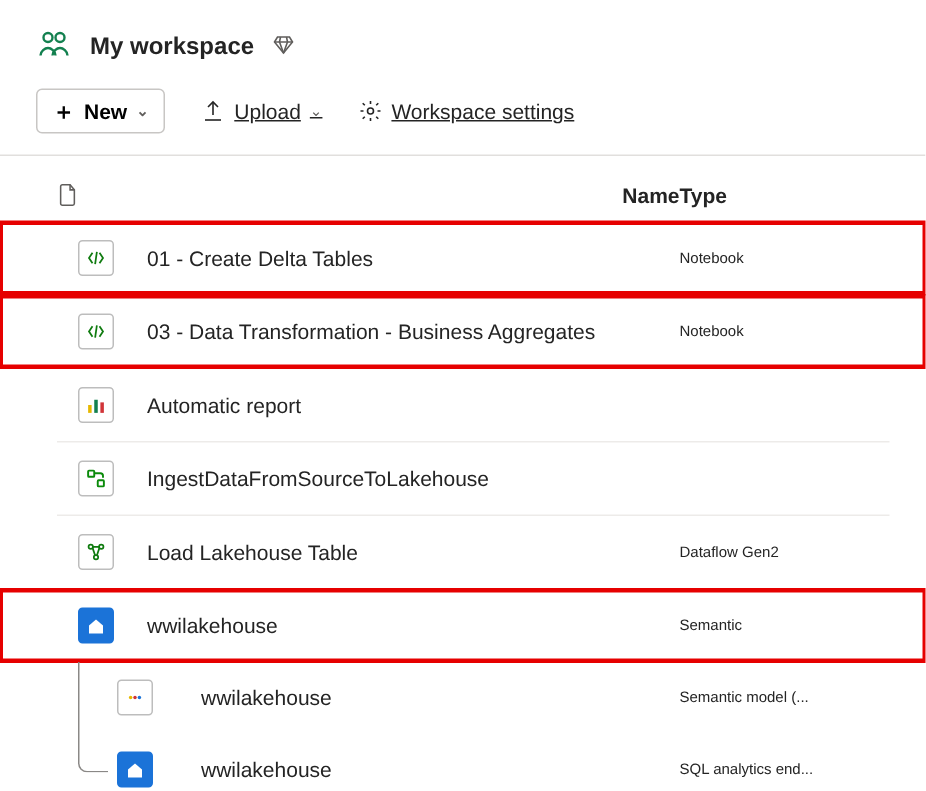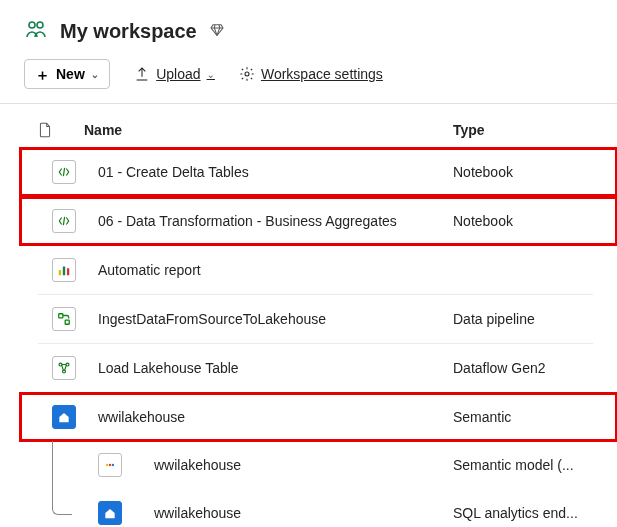--- a/index.html
+++ b/index.html
@@ -1,32 +1,32 @@
 <!DOCTYPE html>
 <html><head>
 <meta charset="utf-8">
 <style>
 * { box-sizing: border-box; margin: 0; padding: 0; }
 body { font-family: "Segoe UI", Arial, sans-serif; font-size: 14px; color: #242424; background: #fff; width: 617px; }
 .header { display: flex; align-items: center; gap: 12px; padding: 18px 24px 10px 24px; }
 .header .ws-icon svg { width: 24px; height: 24px; }
-.header h1 { font-size: 20px; font-weight: 700; }
+.header h1 { font-size: 16px; font-weight: 700; }
 .header .diamond svg { width: 16px; height: 16px; }
 .toolbar { display: flex; align-items: center; gap: 24px; padding: 4px 24px 14px 24px; border-bottom: 1px solid #e1dfdd; }
 .new-btn { display: inline-flex; align-items: center; gap: 6px; border: 1px solid #c8c6c4; border-radius: 4px; background: #fff; padding: 6px 10px; font-size: 14px; font-weight: 600; cursor: pointer; }
 .tool-item { display: inline-flex; align-items: center; gap: 6px; cursor: pointer; text-decoration: underline; }
 .tool-item svg { width: 16px; height: 16px; }
 .table-head { display: flex; align-items: center; padding: 18px 24px 10px 38px; font-weight: 600; color: #242424; }
 .col-icon { width: 46px; display:flex; align-items:center; }
-.col-name { flex: 1; }
+.col-name { flex: 1; text-align: right; }
 .col-type { width: 140px; }
-.row { display: flex; align-items: center; padding: 12px 24px 12px 32px; margin-left: 20px; }
+.row { display: flex; align-items: center; padding: 12px 24px 12px 52px; }
 .row .itemicon { width: 46px; display:flex; align-items:center; }
 .row .name { flex: 1; color: #242424; }
-.row .type { width: 140px; color: #242424; font-size: 14px; }
+.row .type { width: 140px; color: #242424; font-size: 10px; }
 .row.child { padding-left: 78px; }
 .row.child .itemicon { width: 56px; display:flex; align-items:center; }
 .iconbox { width: 24px; height: 24px; border: 1px solid #bdbdbd; border-radius: 3px; display: inline-flex; align-items: center; justify-content: center; background: #fff; }
 .iconbox.nb { color: #0f7b0f; }
 .iconbox.rp svg rect { }
 .iconbox.pl { color: #0a8a0a; }
 .iconbox.df { color: #0f7b0f; }
 .iconbox.lh { background: #1b73d8; border-color:#1b73d8; }
 .iconbox.sm { }
 .iconbox.sq { background:#1b73d8; border-color:#1b73d8; }
@@ -113,21 +113,21 @@
     <div class="row highlight">
       <div class="itemicon">
         <span class="iconbox nb">
           <svg width="14" height="14" viewBox="0 0 24 24" fill="none" stroke="#0f7b0f" stroke-width="2">
             <path d="M8 6l-4 6 4 6"></path>
             <path d="M16 6l4 6-4 6"></path>
             <path d="M13 5l-2 14"></path>
           </svg>
         </span>
       </div>
-      <div class="name">06 - Data Transformation - Business Aggregates</div>
+      <div class="name">03 - Data Transformation - Business Aggregates</div>
       <div class="type">Notebook</div>
     </div>
     <div class="divider"></div>
     <div class="row">
       <div class="itemicon">
         <span class="iconbox rp">
           <svg width="14" height="14" viewBox="0 0 24 24">
             <rect x="3" y="12" width="4" height="9" fill="#e6b800"></rect>
             <rect x="10" y="6" width="4" height="15" fill="#13804f"></rect>
             <rect x="17" y="9" width="4" height="12" fill="#d13438"></rect>
@@ -141,21 +141,20 @@
       <div class="itemicon">
         <span class="iconbox pl">
           <svg width="14" height="14" viewBox="0 0 24 24" fill="none" stroke="#0a8a0a" stroke-width="2.2">
             <rect x="3" y="3" width="7" height="7" rx="1"></rect>
             <rect x="14" y="14" width="7" height="7" rx="1"></rect>
             <path d="M10 6h7a3 3 0 0 1 3 3v2"></path>
           </svg>
         </span>
       </div>
       <div class="name">IngestDataFromSourceToLakehouse</div>
-      <div class="type">Data pipeline</div>
     </div>
     <div class="divider"></div>
     <div class="row">
       <div class="itemicon">
         <span class="iconbox df">
           <svg width="14" height="14" viewBox="0 0 24 24" fill="none" stroke="#0f7b0f" stroke-width="2">
             <circle cx="6" cy="6" r="2.5"></circle>
             <circle cx="18" cy="6" r="2.5"></circle>
             <circle cx="12" cy="18" r="2.5"></circle>
             <path d="M8 7l3 9M16 7l-3 9M8.5 6h7"></path>

